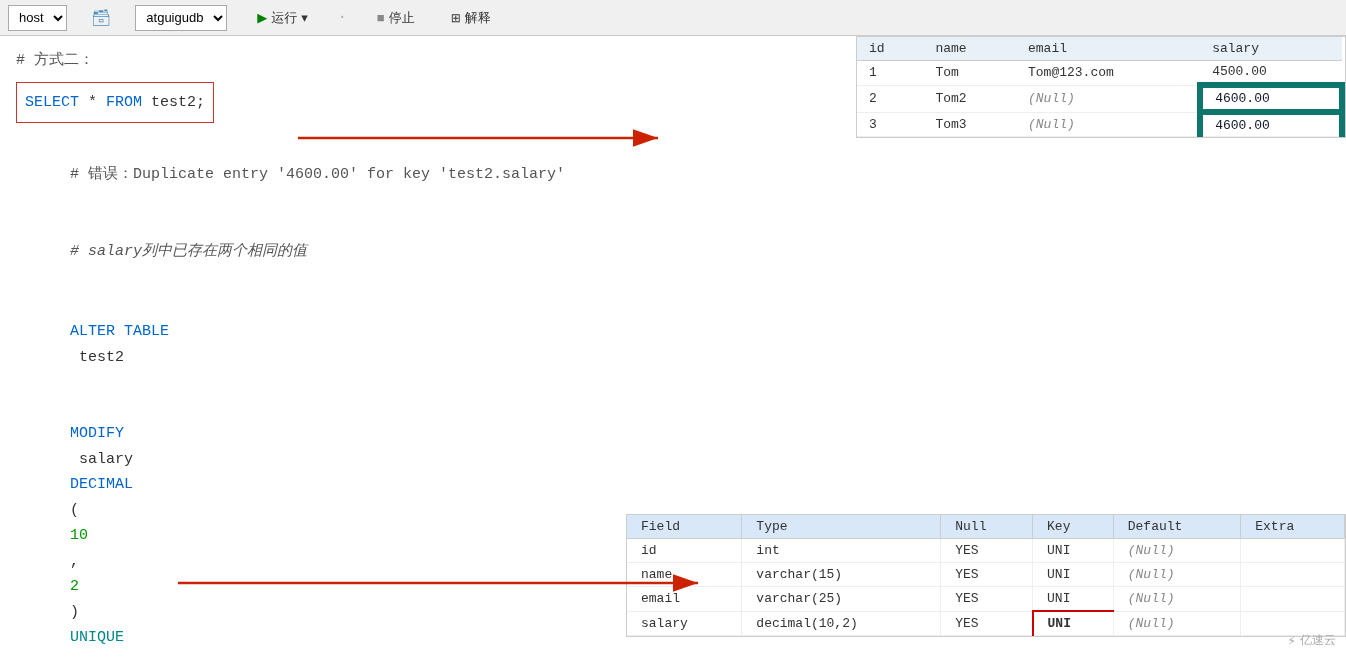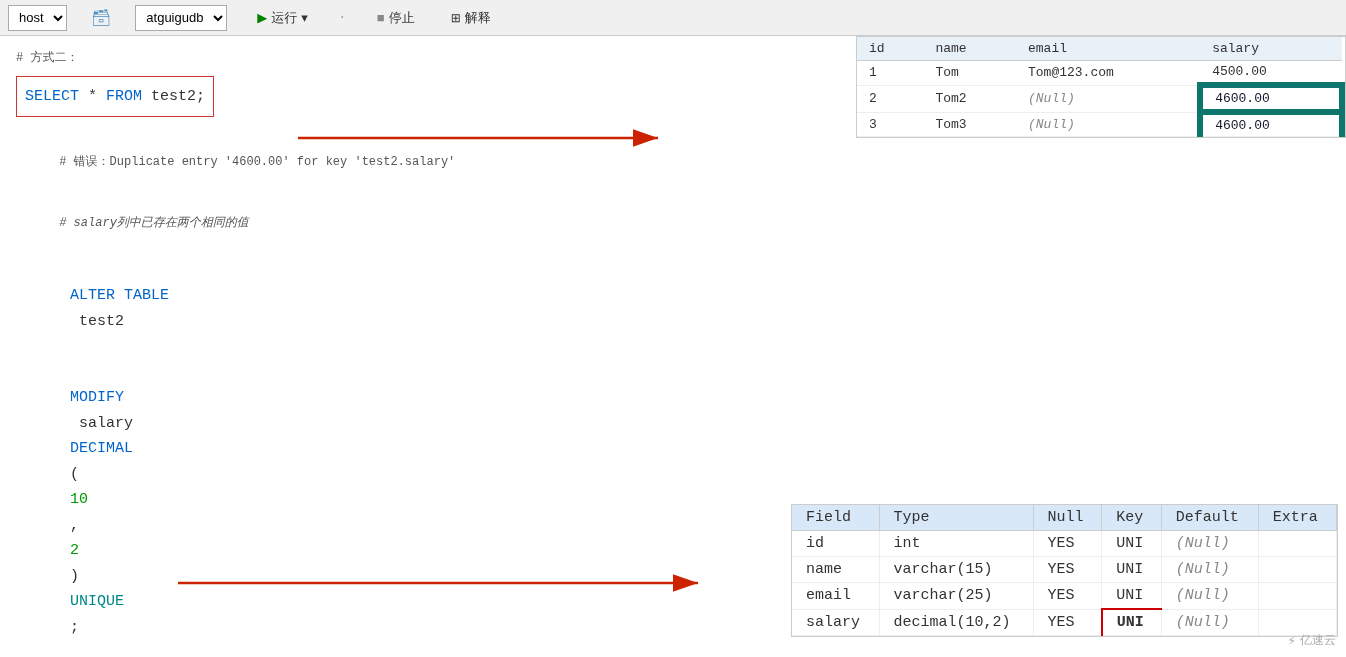--- a/index.html
+++ b/index.html
@@ -54,21 +54,21 @@
       background: #fff;
       overflow: hidden;
       position: relative;
     }
 
     .code-line {
       line-height: 1.7;
       white-space: pre;
     }
 
-    .comment { color: #555; font-size: 12px; }
+    .comment { color: #555; font-size: 15px; }
     .kw-blue { color: #0066cc; }
     .kw-teal { color: #008888; }
     .number-val { color: #009900; }
 
     .select-box {
       border: 1px solid #cc3333;
       display: inline-block;
       padding: 11px 8px;
       margin: 4px 0;
     }
@@ -103,25 +103,25 @@
     .null-val { color: #888; font-style: italic; }
     .highlight-cell {
       border: 6px solid #0f766e;
       color: #0f172a;
     }
 
     
     .result-table-bottom {
       position: absolute;
       bottom: 20px;
-      right: 8px;
-      width: 547px;
+      right: 0;
+      width: 720px;
       background: #fff;
       border: 1px solid #ccc;
-      font-size: 15px;
+      font-size: 13px;
     }
     .result-table-bottom table {
       width: 100%;
       border-collapse: collapse;
     }
     .result-table-bottom th {
       background: #d8e8f8;
       border-bottom: 1px solid #ccc;
       border-right: 1px solid #ccc;
       padding: 4px 14px;

